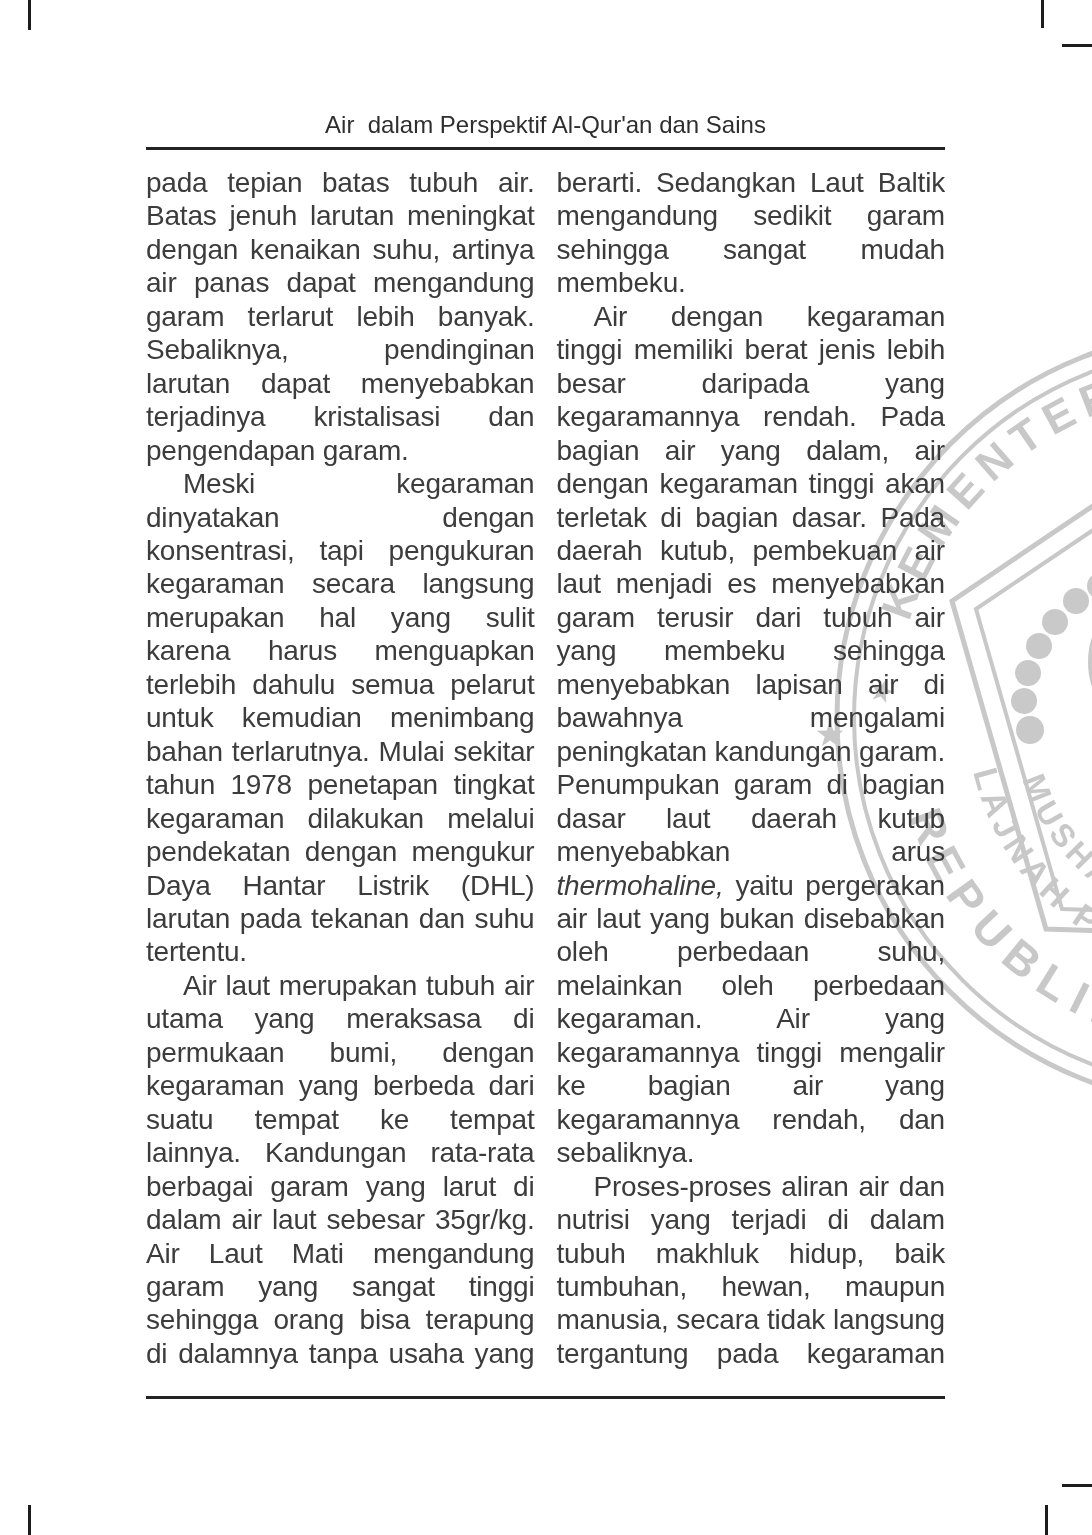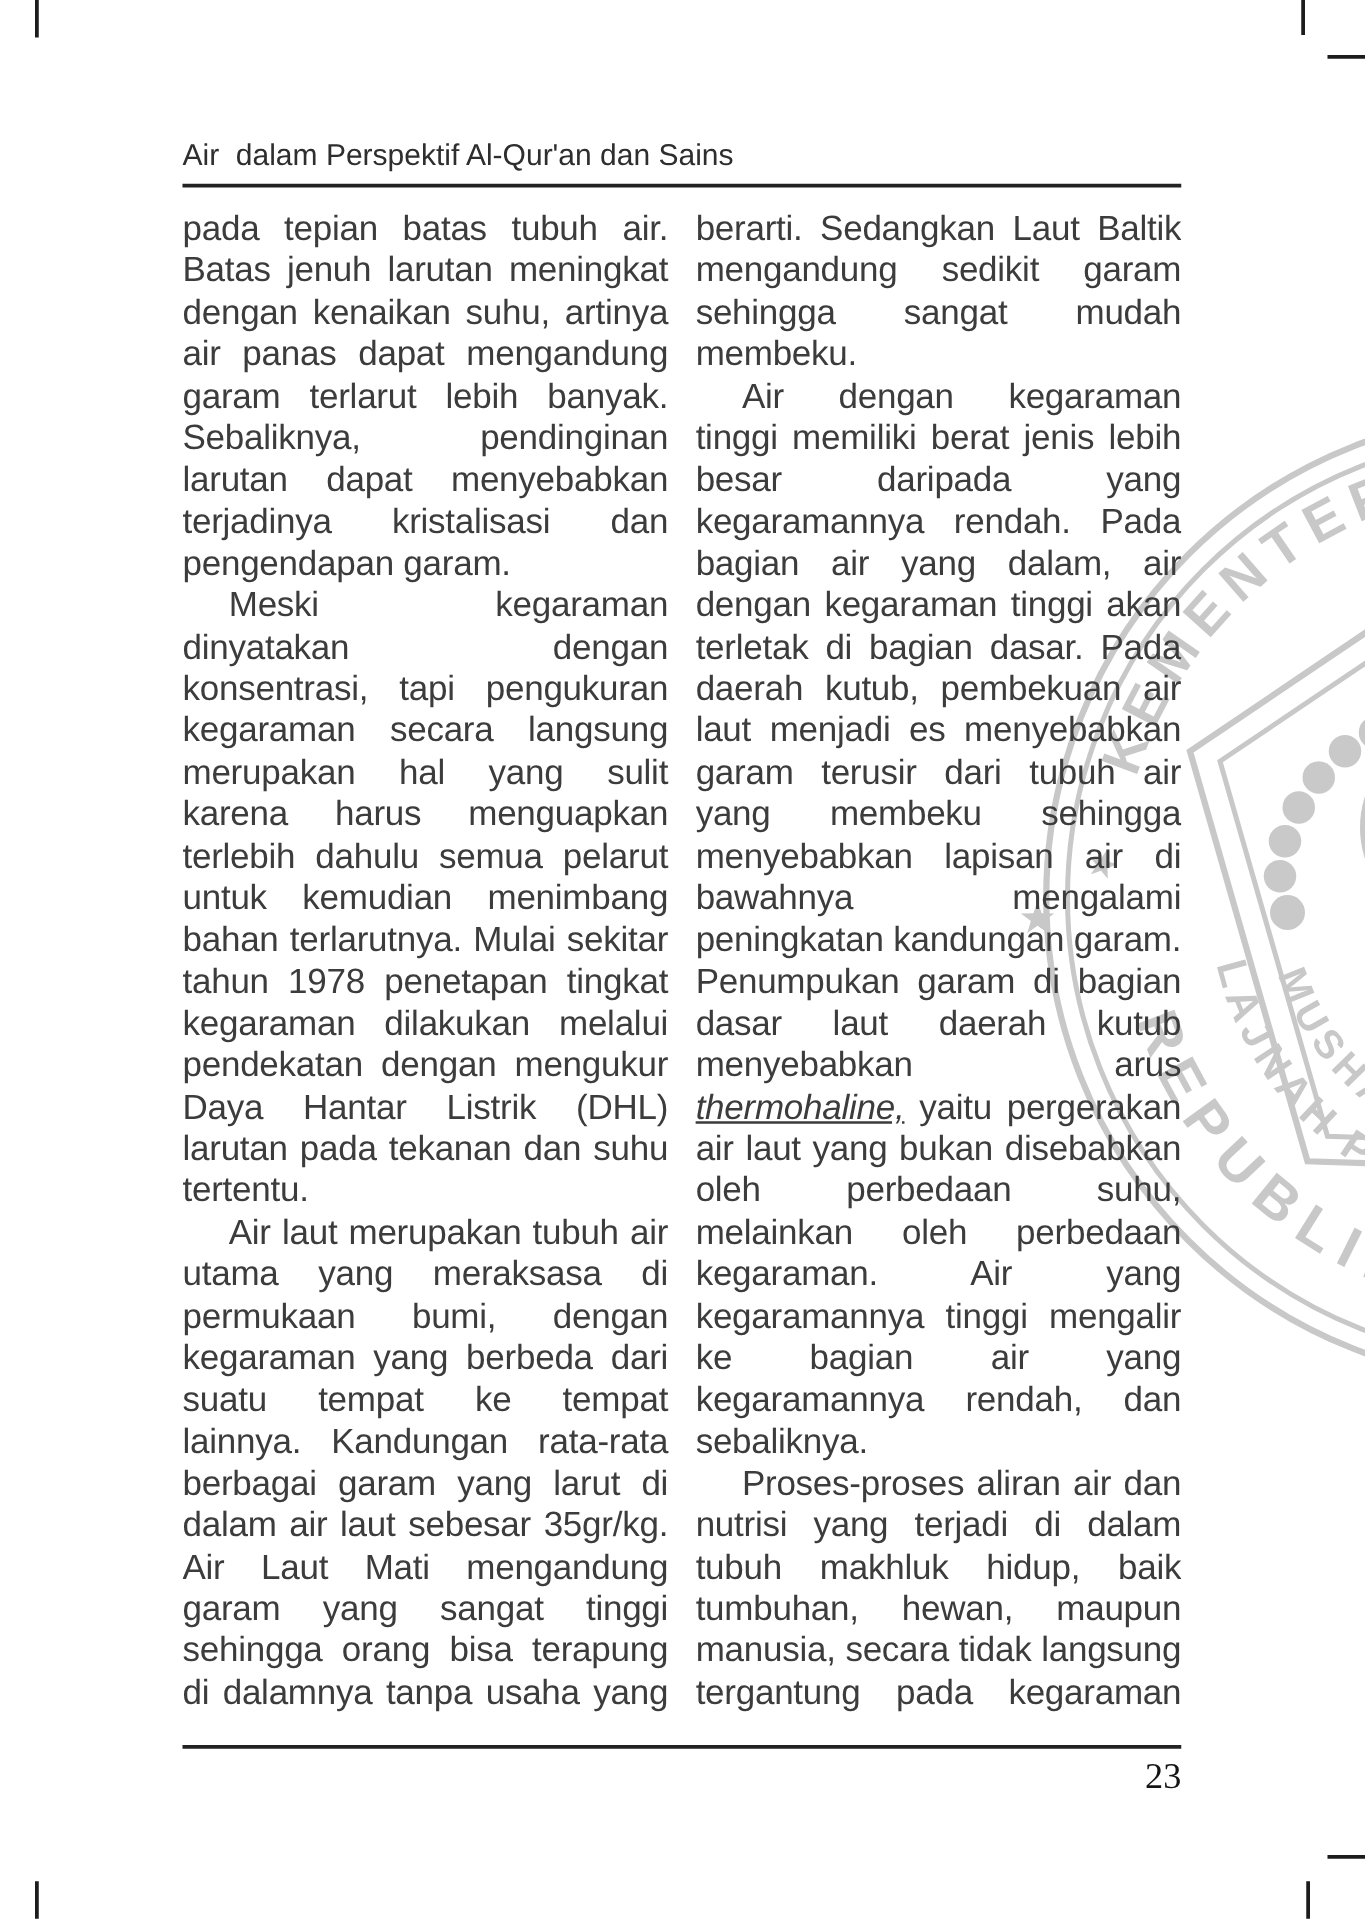--- a/index.html
+++ b/index.html
@@ -14,41 +14,41 @@
   .crop.tl-v{left:28px;top:0;width:3px;height:30px;}
   .crop.tr-v{left:1041px;top:0;width:3px;height:28px;}
   .crop.tr-h{left:1062px;top:44px;width:30px;height:3px;}
   .crop.bl-v{left:28px;top:1505px;width:3px;height:30px;}
   .crop.br-h{left:1062px;top:1484px;width:30px;height:3px;}
   .crop.br-v{left:1045px;top:1505px;width:3px;height:30px;}
 
   
   .header-title{
     position:absolute;top:111px;left:146px;width:799px;
-    text-align:left;font-size:24px;color:#2e2e2e;white-space:pre;
+    text-align:center;font-size:24px;color:#2e2e2e;white-space:pre;
     letter-spacing:0px;
   }
   .rule{position:absolute;left:146px;width:799px;height:3px;background:#232323;}
   .rule.header-rule{top:147px;}
   .rule.footer-rule{top:1396px;}
 
   
   .watermark{position:absolute;left:800px;top:340px;width:292px;height:780px;z-index:0;}
   .watermark text{font-family:"Liberation Sans",sans-serif;font-weight:bold;}
 
   
   .article{
     position:absolute;left:146px;top:166px;width:799px;height:1214px;
     column-count:2;column-gap:22px;column-fill:auto;overflow:hidden;
     font-size:28px;line-height:33.45px;text-align:justify;color:#3c3c3c;
     letter-spacing:-0.2px;z-index:1;
   }
   .article p{margin:0;}
   .article p.indent{text-indent:37px;}
-  .article .italic{font-style:italic;text-decoration:underline;}
+  .article .italic{font-style:italic;}
 
   
   .page-number{
     position:absolute;top:1405px;left:146px;width:799px;text-align:right;
     font-family:"Liberation Serif",serif;font-size:29px;color:#141414;
   }
 </style>
 </head>
 <body>
 
@@ -116,14 +116,13 @@
 
   <div class="article" id="article">
       <p><span>pada tepian batas tubuh air. Batas jenuh larutan meningkat dengan kenaikan suhu, artinya air panas dapat mengandung garam terlarut lebih banyak. Sebaliknya, pendinginan larutan dapat menyebabkan terjadinya kristalisasi dan pengendapan garam.</span></p>
       <p class="indent"><span>Meski kegaraman dinyatakan dengan konsentrasi, tapi pengukuran kegaraman secara langsung merupakan hal yang sulit karena harus menguapkan terlebih dahulu semua pelarut untuk kemudian menimbang bahan terlarutnya. Mulai sekitar tahun 1978 penetapan tingkat kegaraman dilakukan melalui pendekatan dengan mengukur Daya Hantar Listrik (DHL) larutan pada tekanan dan suhu tertentu.</span></p>
       <p class="indent"><span>Air laut merupakan tubuh air utama yang meraksasa di permukaan bumi, dengan kegaraman yang berbeda dari suatu tempat ke tempat lainnya. Kandungan rata-rata berbagai garam yang larut di dalam air laut sebesar 35gr/kg. Air Laut Mati mengandung garam yang sangat tinggi sehingga orang bisa terapung di dalamnya tanpa usaha yang berarti. Sedangkan Laut Baltik mengandung sedikit garam sehingga sangat mudah membeku.</span></p>
       <p class="indent"><span>Air dengan kegaraman tinggi memiliki berat jenis lebih besar daripada yang kegaramannya rendah. Pada bagian air yang dalam, air dengan kegaraman tinggi akan terletak di bagian dasar. Pada daerah kutub, pembekuan air laut menjadi es menyebabkan garam terusir dari tubuh air yang membeku sehingga menyebabkan lapisan air di bawahnya mengalami peningkatan kandungan garam. Penumpukan garam di bagian dasar laut daerah kutub menyebabkan arus </span><span class="italic">thermohaline,</span><span> yaitu pergerakan air laut yang bukan disebabkan oleh perbedaan suhu, melainkan oleh perbedaan kegaraman. Air yang kegaramannya tinggi mengalir ke bagian air yang kegaramannya rendah, dan sebaliknya.</span></p>
       <p class="indent"><span>Proses-proses aliran air dan nutrisi yang terjadi di dalam tubuh makhluk hidup, baik tumbuhan, hewan, maupun manusia, secara tidak langsung tergantung pada kegaraman larutan di dalam sel tubuh, antara lain melalui proses osmosis. Osmosis adalah proses pergerakan dan pencampuran molekul-molekul air melalui membran semipermeabel yang memisahkan larutan konsentrasi rendah dengan larutan konsentrasi tinggi sampai mencapai kesetimbangan. Aliran air pada proses ini merupakan suatu proses fisika pasif yang terjadi tanpa memerlukan masukan energi, bahkan osmosis melepaskan energi</span></p>
     </div>
 
   <div class="rule footer-rule"></div>
-  <div class="page-number">23</div>
 </div>
 
 </body></html>

